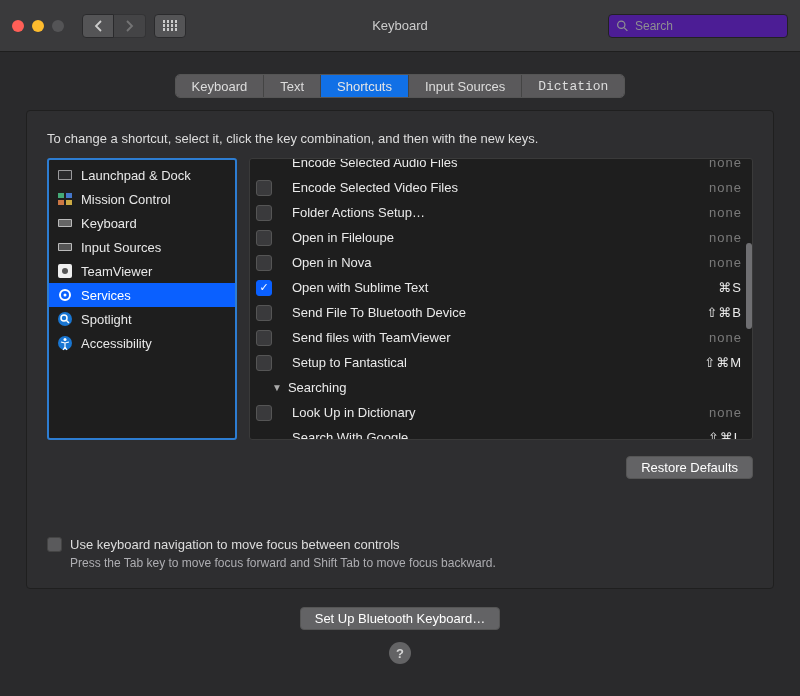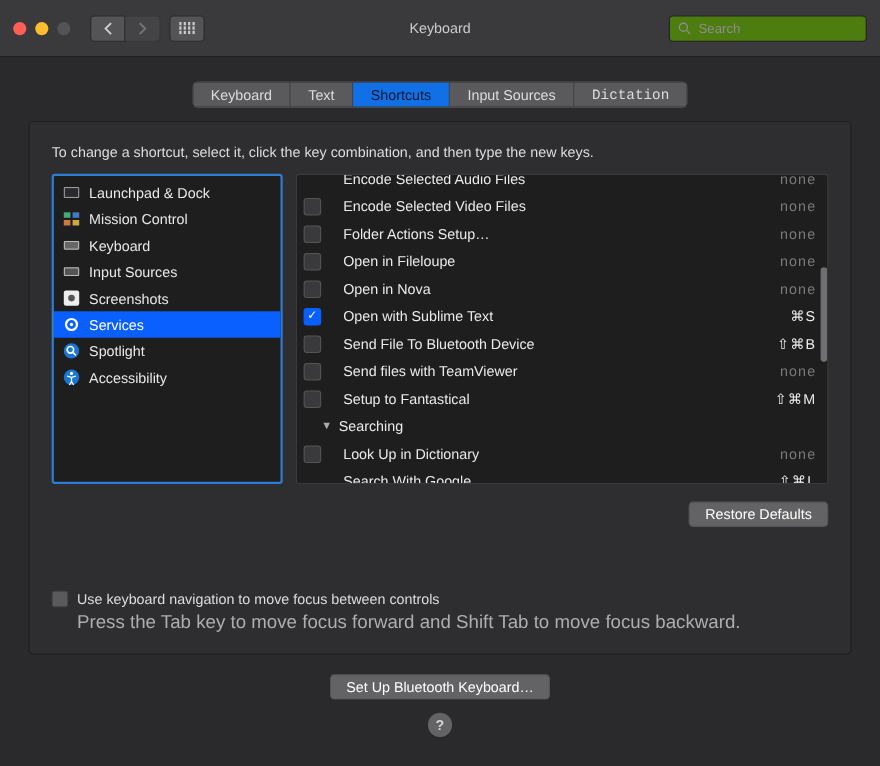--- a/index.html
+++ b/index.html
@@ -14,36 +14,36 @@
 .nav-btn{width:32px;height:24px;background:#545456;border:1px solid #2a2a2c;display:flex;align-items:center;justify-content:center;cursor:default;}
 .nav-btn:first-child{border-radius:4px 0 0 4px;}
 .nav-btn:last-child{border-radius:0 4px 4px 0;border-left:none;}
 .nav-btn.disabled{opacity:.4;}
 .grid-btn{width:32px;height:24px;background:#545456;border:1px solid #2a2a2c;border-radius:4px;margin-left:8px;display:flex;align-items:center;justify-content:center;}
 .grid-icon{display:grid;grid-template-columns:repeat(4,2.5px);grid-template-rows:repeat(3,2.5px);gap:1.5px;}
 .grid-icon i{background:#ccc;width:2.5px;height:2.5px;}
 .title{position:absolute;left:50%;transform:translateX(-50%);font-size:13px;color:#ccc;font-weight:500;}
 .search-wrap{margin-left:auto;position:relative;}
 .search-wrap svg{position:absolute;left:8px;top:50%;transform:translateY(-50%);width:13px;height:13px;fill:#8e8e92;}
-.search{width:180px;height:24px;background:#4d7c0f;border:1px solid #222;border-radius:4px;padding:0 8px 0 26px;color:#ccc;font-size:12px;}
+.search{width:180px;height:24px;background:#4c1d95;border:1px solid #222;border-radius:4px;padding:0 8px 0 26px;color:#ccc;font-size:12px;}
 .search::placeholder{color:#8e8e92;}
 
 
 .tabbar{display:flex;justify-content:center;padding:22px 0 12px;}
 .seg{display:flex;border:1px solid #555;border-radius:5px;overflow:hidden;height:24px;}
 .seg-item{padding:0 16px;display:flex;align-items:center;font-size:13px;color:#ddd;background:#5a595b;border-right:1px solid #444;cursor:default;}
 .seg-item:last-child{border-right:none;font-family:Liberation Mono, monospace;}
-.seg-item.active{background:#1170e6;color:#0f172a;}
+.seg-item.active{background:#1170e6;color:#e5e5e5;}
 
 
 .panel{margin:0 26px;background:#2e2e30;border:1px solid #1f1f1f;border-radius:4px;padding:20px 20px 18px;}
 .instruction{font-size:13px;color:#ddd;margin-bottom:12px;}
 
 .twopane{display:flex;gap:12px;height:282px;}
-.sidebar{width:210px;background:#1e1e1e;border:2px solid #2d7dd2;border-radius:3px;overflow:hidden;padding-top:3px;}
+.sidebar{width:190px;background:#1e1e1e;border:2px solid #2d7dd2;border-radius:3px;overflow:hidden;padding-top:3px;}
 .sb-row{display:flex;align-items:center;height:24px;padding:0 8px;gap:8px;font-size:13px;color:#e8e8e8;}
 .sb-row.sel{background:#0a60ff;color:#fff;}
 .sb-ico{width:16px;height:16px;display:flex;align-items:center;justify-content:center;flex:0 0 16px;}
 .sb-ico svg{width:16px;height:16px;}
 
 .content-wrap{flex:1;background:#1e1e1e;border:1px solid #3a3a3a;border-radius:3px;position:relative;overflow:hidden;}
 .content{position:absolute;inset:0;overflow:hidden;}
 .svc-row{display:flex;align-items:center;height:25px;padding:0 10px 0 6px;font-size:13px;color:#eaeaea;}
 .chk{width:16px;height:16px;border-radius:3px;background:#3a3a3c;border:1px solid #555;margin-right:20px;flex:0 0 16px;display:flex;align-items:center;justify-content:center;}
 .chk.checked{background:#0a60ff;border-color:#0a60ff;}
@@ -53,21 +53,21 @@
 .shortcut.none{color:#7a7a7a;font-size:13px;}
 .svc-group{display:flex;align-items:center;height:25px;padding-left:22px;font-size:13px;color:#eaeaea;}
 .disclosure{margin-right:6px;font-size:10px;color:#aaa;}
 .panel-scroll{position:absolute;right:0;top:84px;height:86px;width:6px;background:#6f6f72;border-radius:3px;}
 
 .restore-row{display:flex;justify-content:flex-end;margin-top:16px;}
 .btn{background:#636365;border:1px solid #555;color:#fff;font-size:13px;padding:3px 14px;border-radius:4px;cursor:default;}
 
 .kbnav{display:flex;align-items:flex-start;gap:8px;margin-top:58px;}
 .kbnav-chk{width:15px;height:15px;border-radius:3px;background:#5a5a5c;border:1px solid #444;}
-.helptext{font-size:17px;color:#aeaeb2;margin:4px 0 0 23px;}
+.helptext{font-size:12px;color:#aeaeb2;margin:4px 0 0 23px;}
 
 
 .footer{display:flex;align-items:center;justify-content:flex-end;gap:12px;padding:18px 30px 0;flex-direction:column;}
 .help-circle{width:22px;height:22px;border-radius:50%;background:#636365;display:flex;align-items:center;justify-content:center;color:#d5d5d5;font-size:13px;font-weight:600;}
 </style>
 </head>
 <body>
 
 <div class="titlebar">
   <div class="traffic">
@@ -117,21 +117,21 @@
   <div class="seg">
     <div class="seg-item">Keyboard</div>
     <div class="seg-item">Text</div>
     <div class="seg-item active">Shortcuts</div>
     <div class="seg-item">Input Sources</div>
     <div class="seg-item">Dictation</div>
   </div>
 </div>
 
 <div class="panel">
-  <div class="instruction">To change a shortcut, select it, click the key combination, and then type the new keys.</div>
+  <div class="instruction">To change a shortcut, select it, click the key combination, and then with the new keys.</div>
 
   <div class="twopane">
 
     <div class="sidebar">
       <div class="sb-row">
         <span class="sb-ico">
             <svg viewBox="0 0 16 16">
               <rect x="1" y="3" width="14" height="10" rx="1" fill="#9a9a9c"></rect>
               <rect x="2" y="4" width="12" height="8" fill="#2a2a2c"></rect>
             </svg>
@@ -167,21 +167,21 @@
           </span>
         <span>Input Sources</span>
       </div>
       <div class="sb-row">
         <span class="sb-ico">
             <svg viewBox="0 0 16 16">
               <rect x="1" y="1" width="14" height="14" rx="2" fill="#eee"></rect>
               <circle cx="8" cy="8" r="3" fill="#555"></circle>
             </svg>
           </span>
-        <span>Screenshots</span>
+        <span>TeamViewer</span>
       </div>
       <div class="sb-row sel">
         <span class="sb-ico">
             <svg viewBox="0 0 16 16">
               <circle cx="8" cy="8" r="5" fill="none" stroke="#fff" stroke-width="2"></circle>
               <circle cx="8" cy="8" r="1.5" fill="#fff"></circle>
             </svg>
           </span>
         <span>Services</span>
       </div>

